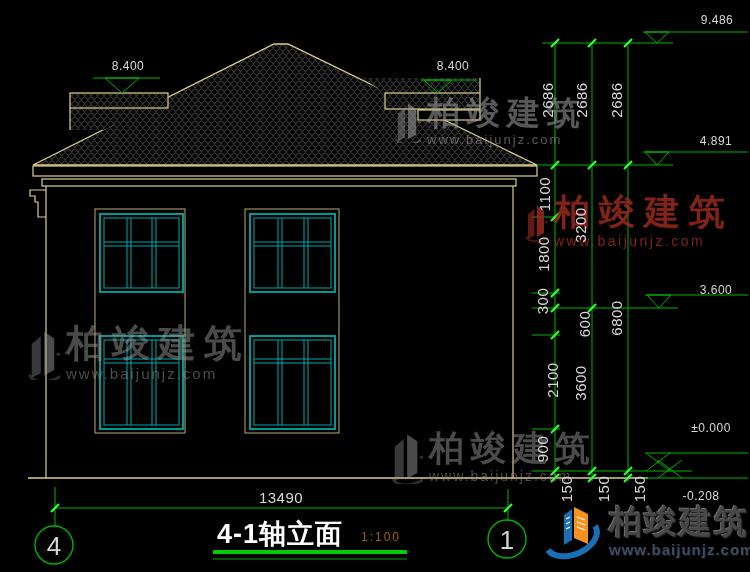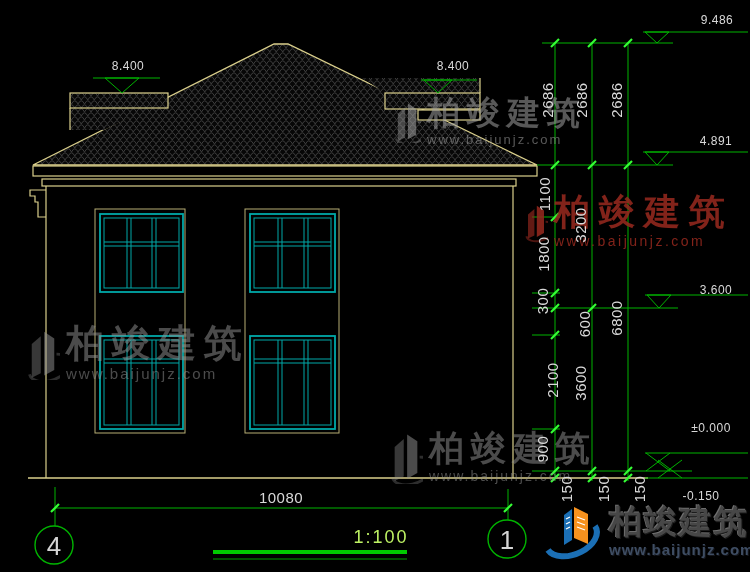--- a/index.html
+++ b/index.html
@@ -8,21 +8,21 @@
           font-family:"Liberation Sans",sans-serif}
   .canvas>svg{position:absolute;left:0;top:0}
   .lb{position:absolute;color:#d9d9d9;white-space:nowrap;line-height:1;
       font-family:"Liberation Sans",sans-serif}
   .c{transform:translate(-50%,-50%)}
   .v{transform:translate(-50%,-50%) rotate(-90deg)}
   .d{font-size:15px;letter-spacing:.5px}
   .e{font-size:12px;letter-spacing:.5px}
   .axisnum{font-size:26px;color:#d5d5d5;font-weight:400}
   .title{font-size:27px;font-weight:bold;color:#ffffff;letter-spacing:1px}
-  .scale{font-size:18px;color:#bef264;letter-spacing:2px}
+  .scale{font-size:12px;color:#a16207;letter-spacing:2px}
   .wm{position:absolute;display:flex;gap:6px;align-items:center;pointer-events:none}
   .wm .txt{display:flex;flex-direction:column}
   .wm .brand{font-weight:bold;line-height:1}
   .wm .url{line-height:1;margin-top:4px}
   .wm1{color:rgba(160,160,160,.55)} .wm1 .brand{font-size:33px;letter-spacing:7px}
   .wm1 .url{font-size:13px;letter-spacing:2px}
   .wm2{color:rgba(148,40,30,.88)} .wm2 .brand{font-size:36px;letter-spacing:9px}
   .wm2 .url{font-size:14px;letter-spacing:2.5px}
   .wm3{color:rgba(150,150,150,.5)} .wm3 .brand{font-size:38px;letter-spacing:8px}
   .wm3 .url{font-size:15px;letter-spacing:2px}
@@ -246,21 +246,21 @@
     <div class="txt">
       <span class="brand">柏竣建筑</span>
       <span class="url">www.baijunjz.com</span>
     </div>
   </div>
 
   <span class="lb c e" style="left:717px;top:20px">9.486</span>
   <span class="lb c e" style="left:716px;top:141px">4.891</span>
   <span class="lb c e" style="left:716px;top:290px">3.600</span>
   <span class="lb c e" style="left:711px;top:428px">±0.000</span>
-  <span class="lb c e" style="left:701px;top:496px">-0.150</span>
+  <span class="lb c e" style="left:701px;top:496px">-0.208</span>
   <span class="lb c e" style="left:128px;top:66px">8.400</span>
   <span class="lb c e" style="left:453px;top:66px">8.400</span>
 
   <span class="lb v d" style="left:547px;top:100px">2686</span>
   <span class="lb v d" style="left:544px;top:194px">1100</span>
   <span class="lb v d" style="left:543px;top:254px">1800</span>
   <span class="lb v d" style="left:542px;top:301px">300</span>
   <span class="lb v d" style="left:584px;top:324px">600</span>
   <span class="lb v d" style="left:552px;top:380px">2100</span>
   <span class="lb v d" style="left:542px;top:449px">900</span>
@@ -268,20 +268,21 @@
 
   <span class="lb v d" style="left:581px;top:100px">2686</span>
   <span class="lb v d" style="left:580px;top:225px">3200</span>
   <span class="lb v d" style="left:580px;top:383px">3600</span>
   <span class="lb v d" style="left:603px;top:489px">150</span>
 
   <span class="lb v d" style="left:616px;top:100px">2686</span>
   <span class="lb v d" style="left:616px;top:318px">6800</span>
   <span class="lb v d" style="left:639px;top:489px">150</span>
 
-  <span class="lb c d" style="left:281px;top:497px">10080</span>
+  <span class="lb c d" style="left:281px;top:497px">13490</span>
 
   <span class="lb c axisnum" style="left:54px;top:546px">4</span>
   <span class="lb c axisnum" style="left:507px;top:540px">1</span>
 
+  <span class="lb c title" style="left:280px;top:534px">4-1轴立面</span>
   <span class="lb c scale" style="left:381px;top:537px">1:100</span>
 
 </div>
 
 </body></html>

